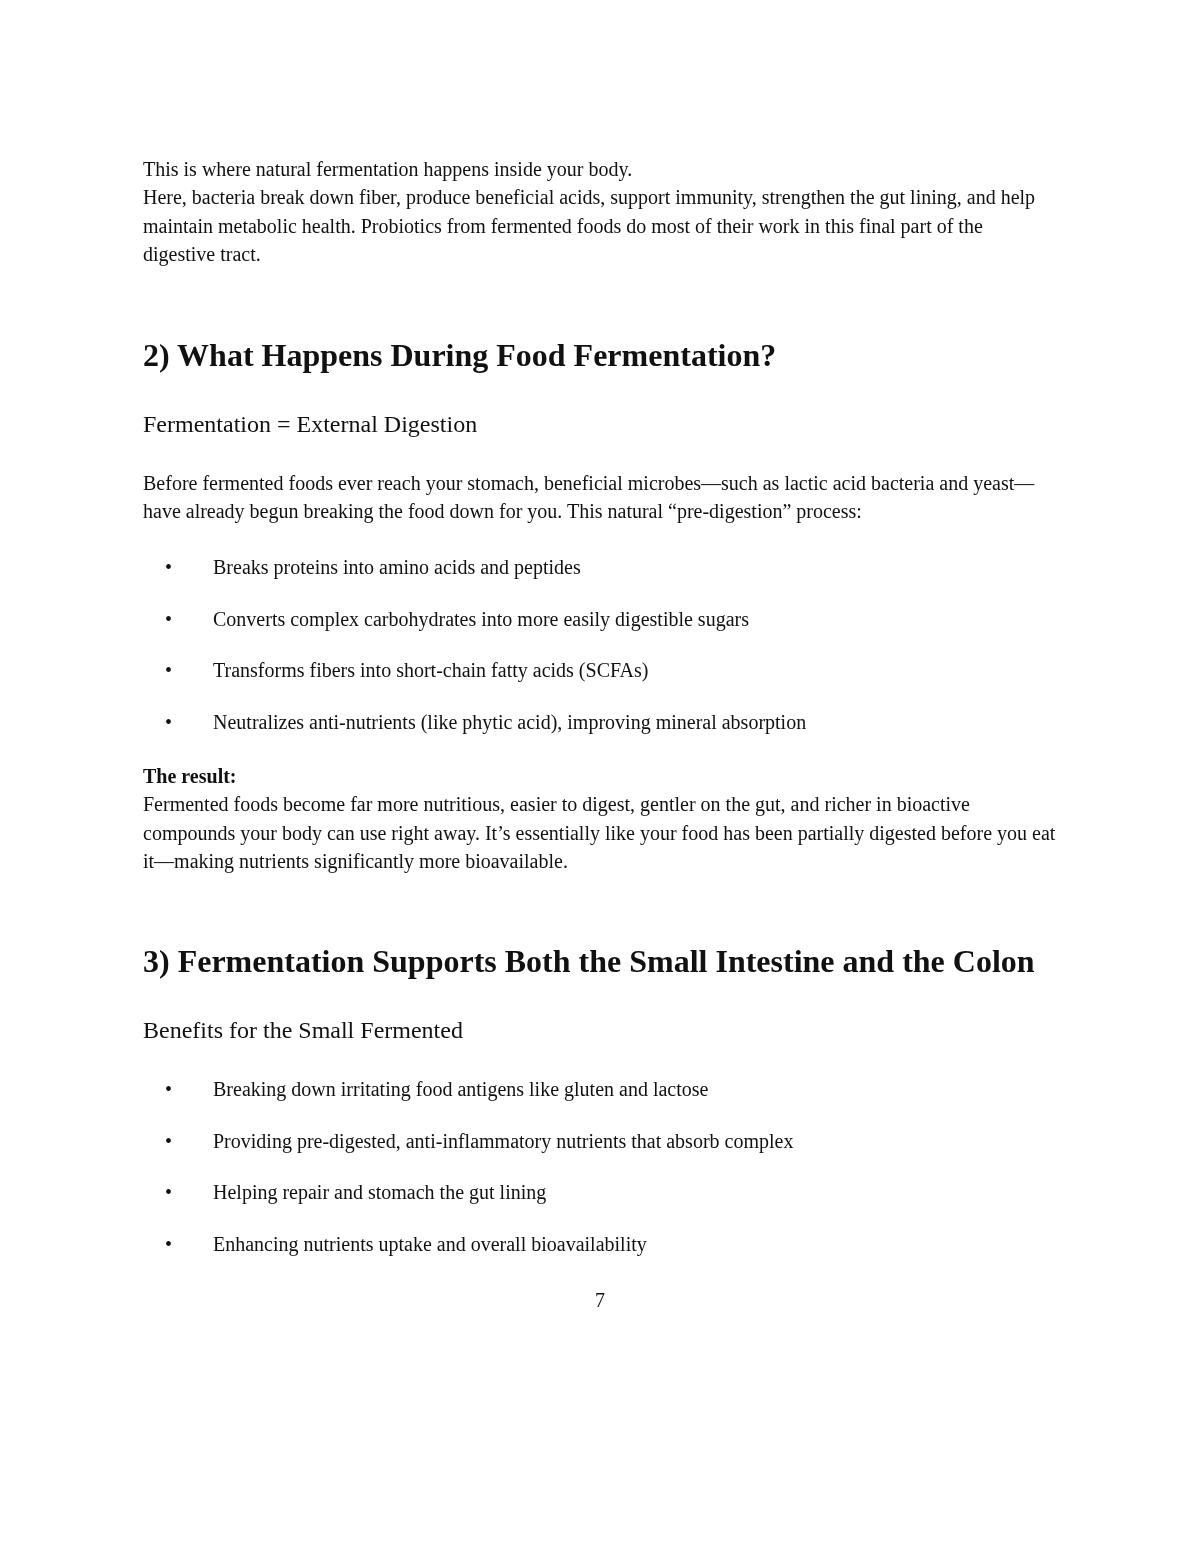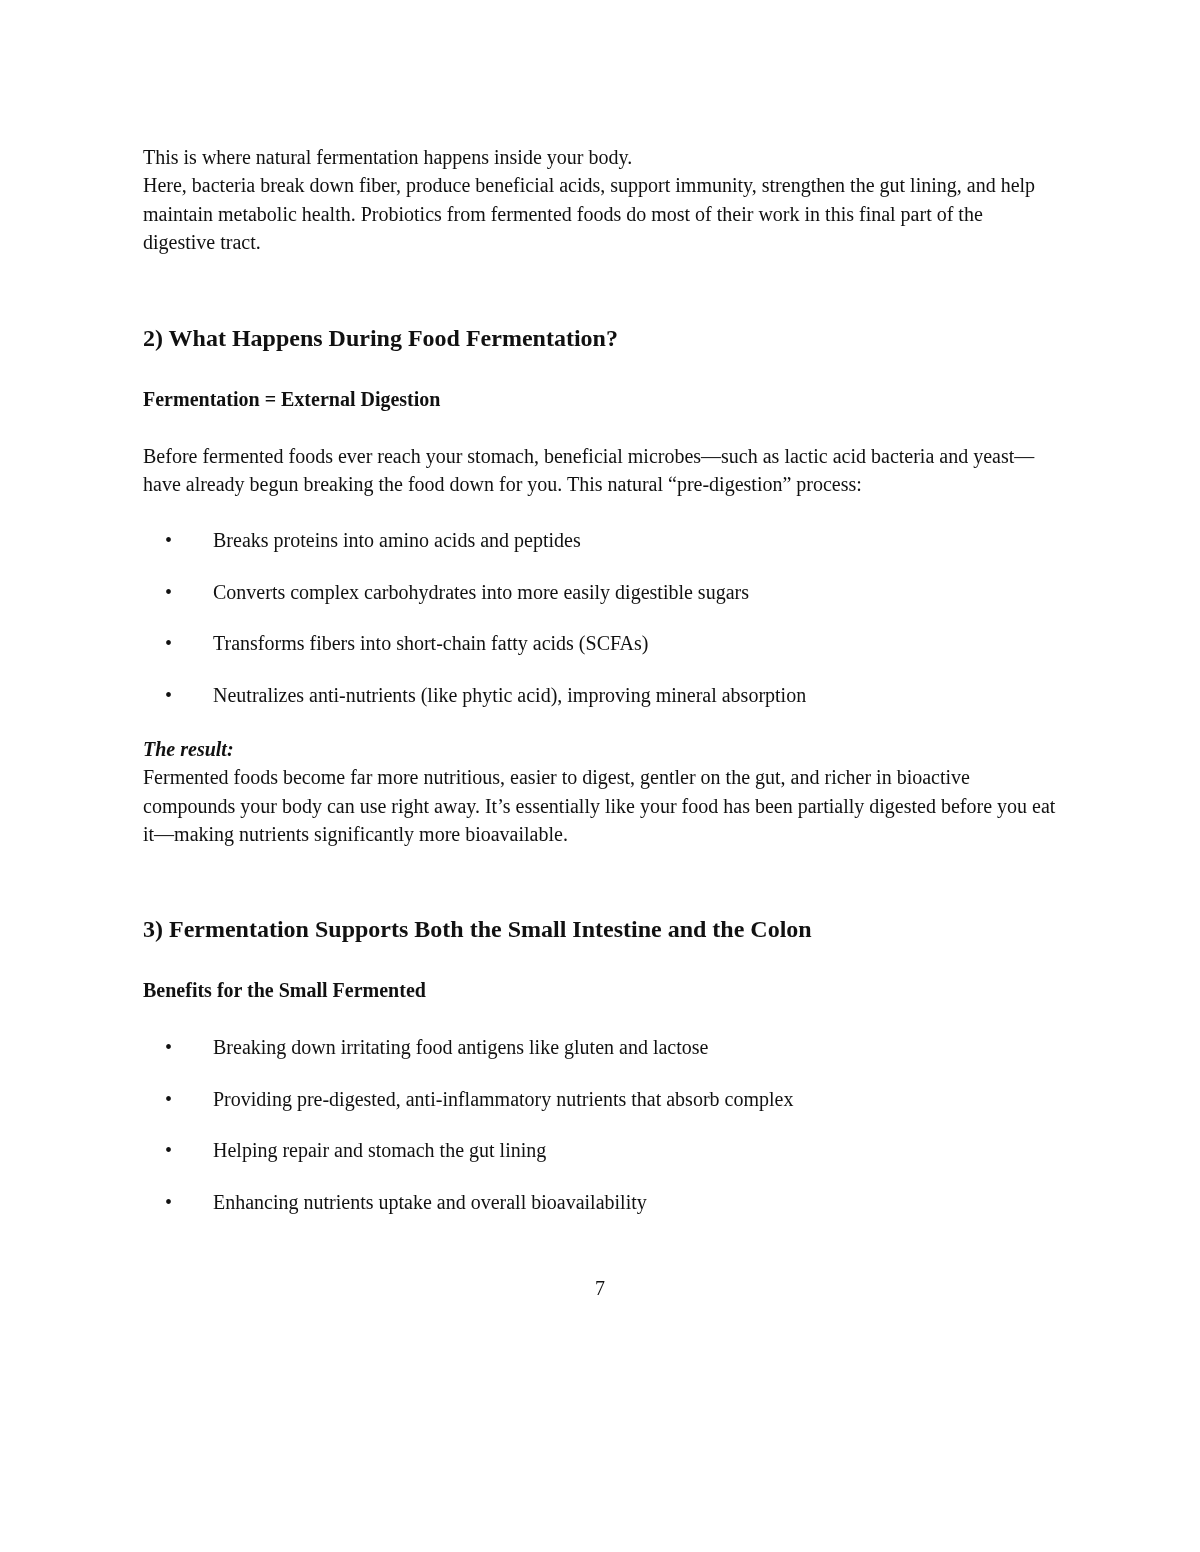--- a/index.html
+++ b/index.html
@@ -4,44 +4,44 @@
 <style>
   html, body {
     margin: 0;
     padding: 0;
     background: #ffffff;
   }
   .page {
     position: relative;
     width: 1200px;
     height: 1380px;
-    margin: 0 auto;
+    margin: 12px auto;
     background: #ffffff;
     box-sizing: border-box;
     padding: 143px 143px 0 143px;
     font-family: "Liberation Serif", "DejaVu Serif", serif;
     color: #111111;
     font-size: 20px;
     line-height: 1.42;
   }
   p {
     margin: 0 0 28px 0;
   }
   .intro {
     margin-bottom: 0;
   }
   h1.section-heading {
-    font-size: 24px;
+    font-size: 32px;
     font-weight: bold;
     margin: 66px 0 34px 0;
     line-height: 1.25;
   }
   h2.sub-heading {
-    font-size: 20px;
-    font-weight: bold;
+    font-size: 24px;
+    font-weight: normal;
     margin: 0 0 30px 0;
     line-height: 1.25;
   }
   ul.bullet-list {
     list-style: none;
     margin: 8px 0 26px 0;
     padding: 0;
   }
   ul.bullet-list li {
     display: flex;
@@ -56,21 +56,20 @@
     text-align: left;
   }
   ul.bullet-list li .bullet-text {
     flex: 1 1 auto;
   }
   .result-block {
     margin-top: 2px;
   }
   .result-label {
     font-weight: bold;
-    font-style: italic;
   }
   .closing {
     margin-top: 2px;
   }
   .page-number {
     position: absolute;
     left: 0;
     right: 0;
     bottom: 78px;
     text-align: center;

